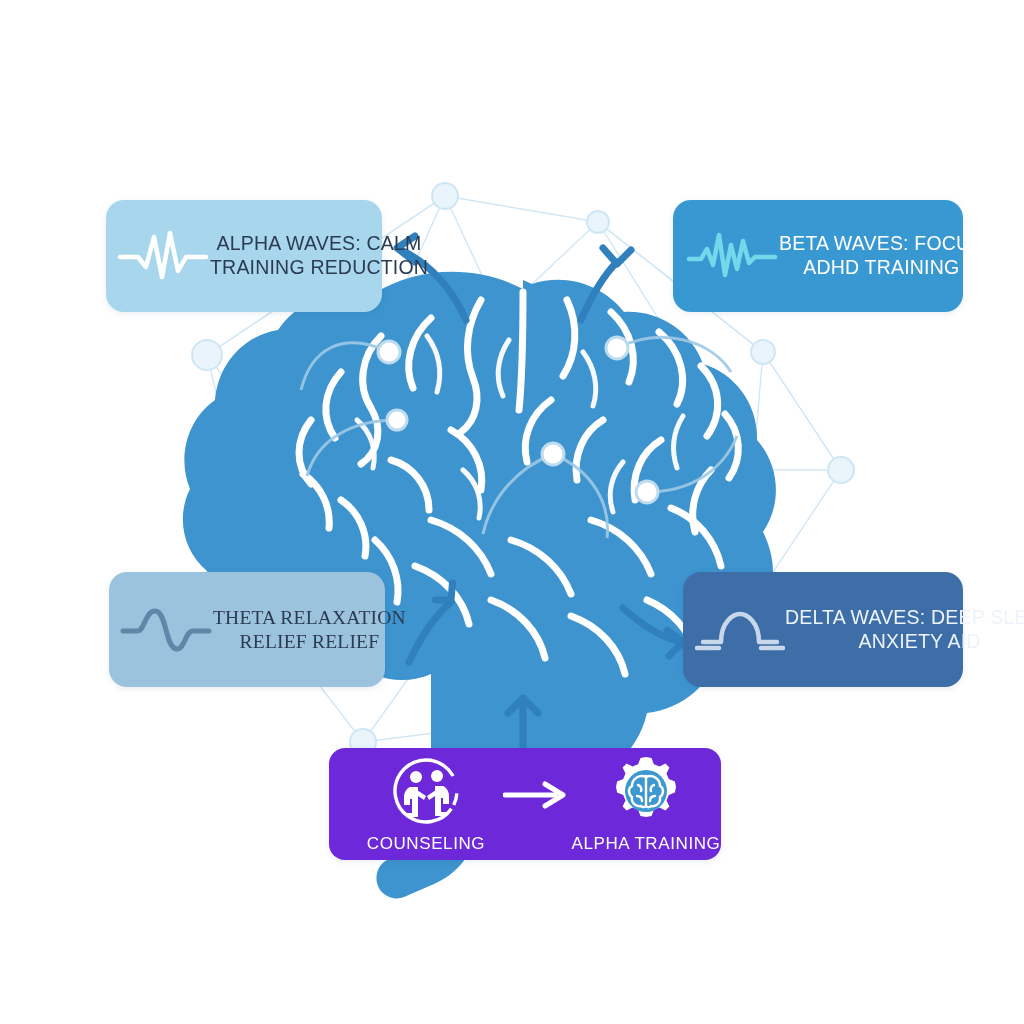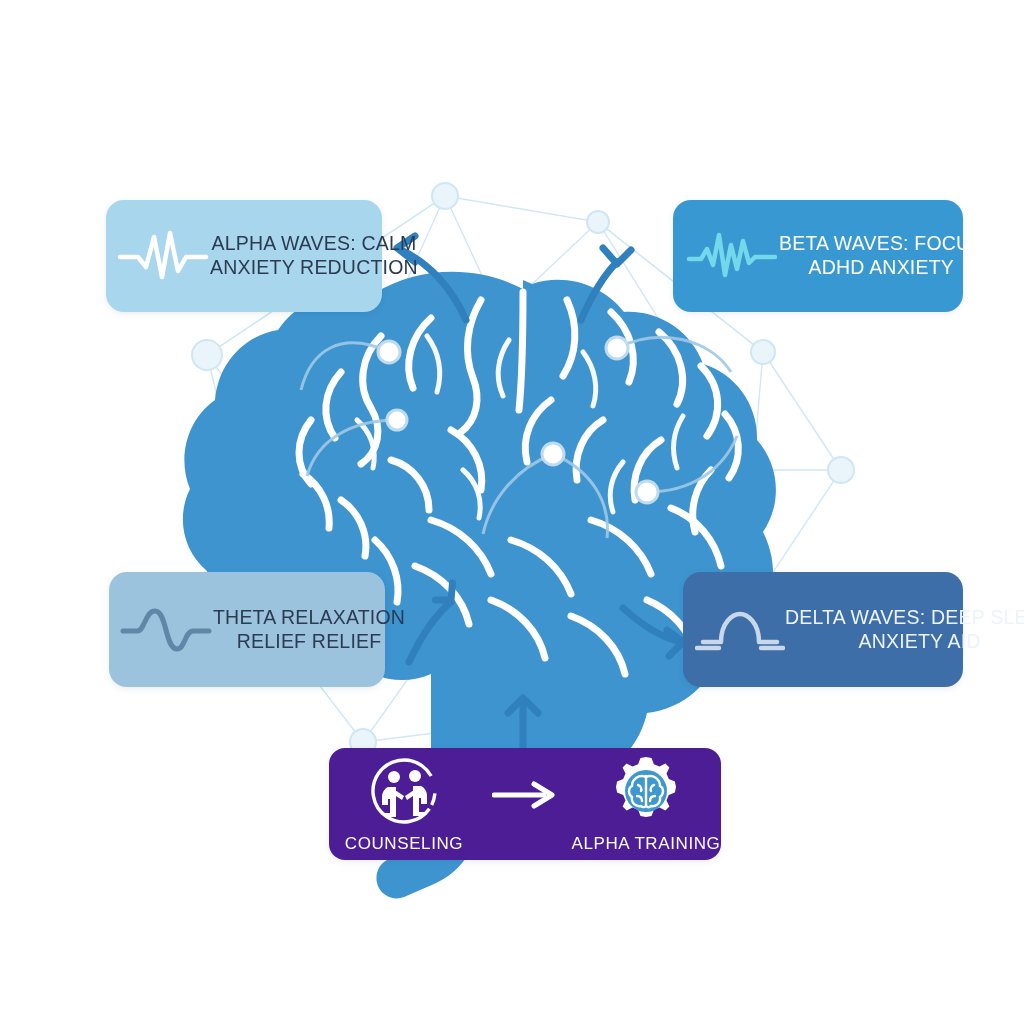--- a/index.html
+++ b/index.html
@@ -40,29 +40,29 @@
     line-height:1.22;
     letter-spacing:.2px;
   }
   .card .card-text .l1,.card .card-text .l2{white-space:nowrap;}
 
   #card-alpha{left:95px;top:200px;width:276px;height:112px;background:#a8d6ed;padding:0 14px 0 10px;}
   #card-alpha .card-text{color:#2b3c52;font-size:19.5px;}
   #card-beta{left:662px;top:200px;width:290px;height:112px;background:#3898d2;padding:0 20px 0 12px;}
   #card-beta .card-text{color:#ffffff;font-size:19.5px;}
   #card-theta{left:98px;top:572px;width:276px;height:115px;background:#9cc3dd;padding:0 14px 0 10px;}
-  #card-theta .card-text{color:#2b3c52;font-size:19.5px;}
+  #card-theta .card-text{color:#2b3c52;font-size:19.5px;font-family:Liberation Serif, serif;}
   #card-delta{left:672px;top:572px;width:280px;height:115px;background:#3d6ea7;padding:0 12px 0 12px;}
   #card-delta .card-text{color:#edf3fa;font-size:19.5px;}
 
   
   #bottom-bar{
     position:absolute;left:318px;top:748px;width:392px;height:112px;
-    background:#4c1d95;border-radius:16px;
-    display:flex;align-items:center;justify-content:space-between;
+    background:#6d28d9;border-radius:16px;
+    display:flex;align-items:center;justify-content:flex-end;
     box-shadow:0 2px 6px rgba(40,80,120,.10);
     z-index:4;
   }
   .bb-item{
     display:flex;flex-direction:column;align-items:center;justify-content:center;
     width:150px;
   }
   .bb-item .bb-label{
     color:#ffffff;font-size:17px;letter-spacing:.6px;margin-top:6px;white-space:nowrap;
   }
@@ -216,33 +216,33 @@
   <div id="card-layer" class="layer" style="pointer-events:none;">
 
     <div class="card" id="card-alpha" style="pointer-events:auto;">
       <div class="wave-ico">
         <svg width="94" height="58" viewBox="0 0 94 58">
           <path d="M4 30 L22 30 L30 40 L38 10 L46 50 L54 6 L62 44 L70 30 L90 30" fill="none" stroke="#ffffff" stroke-width="4.5" stroke-linecap="round" stroke-linejoin="round"></path>
         </svg>
       </div>
       <div class="card-text">
         <span class="l1">ALPHA WAVES: CALM</span>
-        <span class="l2">ANXIETY REDUCTION</span>
+        <span class="l2">TRAINING REDUCTION</span>
       </div>
     </div>
 
     <div class="card" id="card-beta" style="pointer-events:auto;">
       <div class="wave-ico">
         <svg width="94" height="58" viewBox="0 0 94 58">
           <path d="M4 32 L16 32 L22 22 L28 38 L34 8 L40 48 L46 18 L52 42 L58 14 L64 36 L70 30 L90 30" fill="none" stroke="#72d8ea" stroke-width="4.5" stroke-linecap="round" stroke-linejoin="round"></path>
         </svg>
       </div>
       <div class="card-text">
         <span class="l1">BETA WAVES: FOCUS</span>
-        <span class="l2">ADHD ANXIETY</span>
+        <span class="l2">ADHD TRAINING</span>
       </div>
     </div>
 
     <div class="card" id="card-theta" style="pointer-events:auto;">
       <div class="wave-ico">
         <svg width="94" height="58" viewBox="0 0 94 58">
           <path d="M4 30 L18 30 C26 30 26 10 36 10 C48 10 46 48 58 48 C66 48 66 30 74 30 L90 30" fill="none" stroke="#5f87a8" stroke-width="5" stroke-linecap="round" stroke-linejoin="round"></path>
         </svg>
       </div>
       <div class="card-text">

